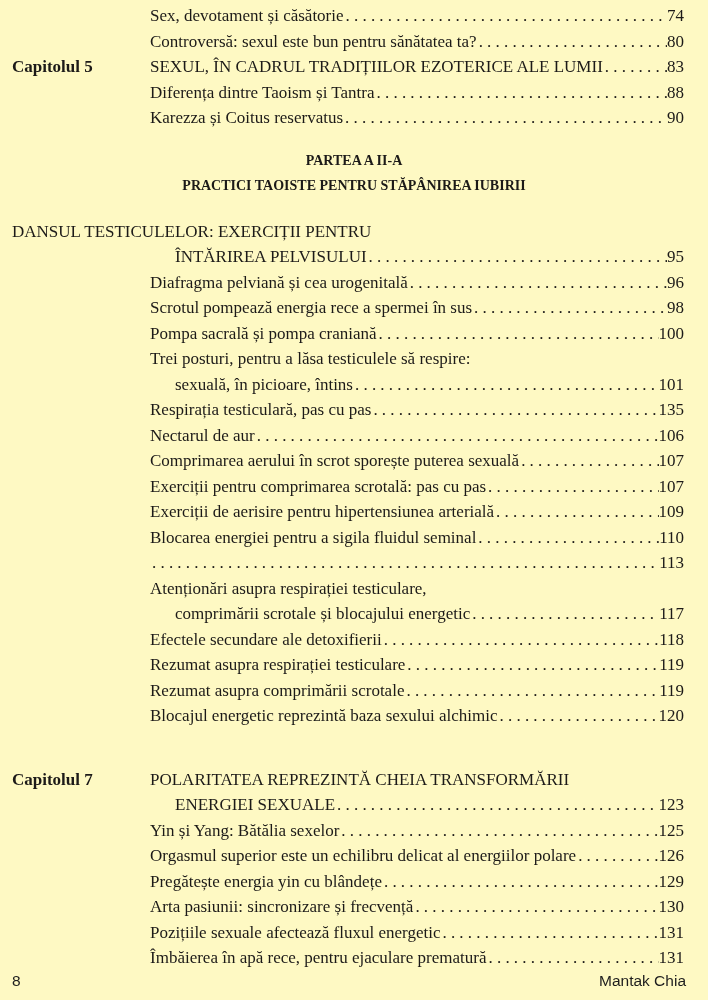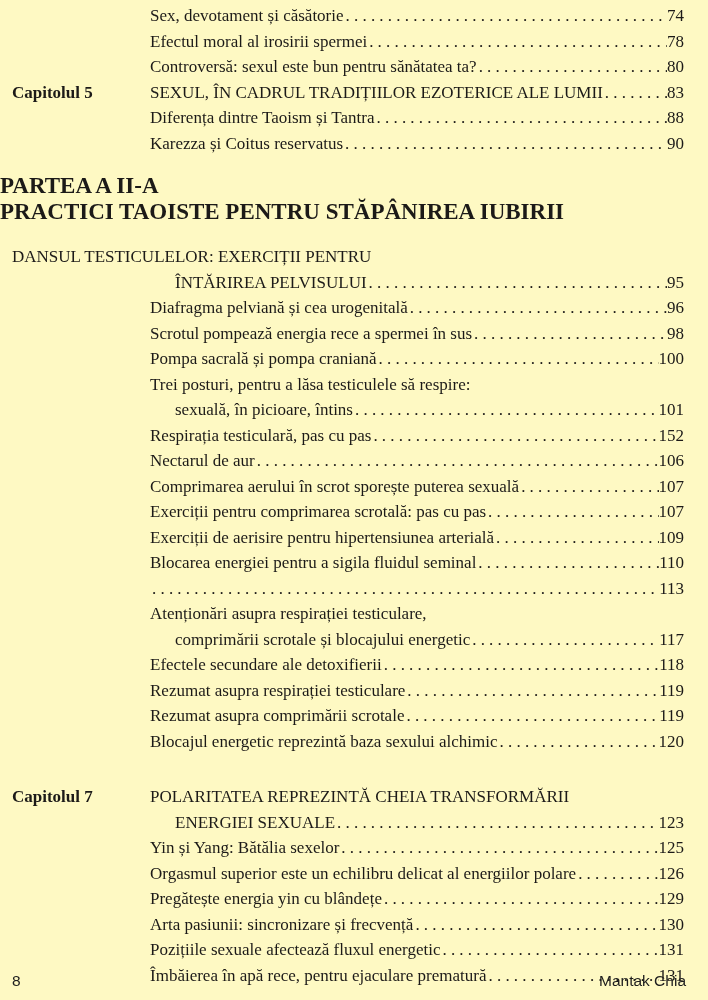--- a/index.html
+++ b/index.html
@@ -9,21 +9,21 @@
     height: 1000px;
     background: #fef9c3;
     font-family: "Liberation Serif", serif;
     color: #1c1a18;
     overflow: hidden;
   }
   .toc { padding: 3px 24px 0 12px; }
   .block { }
   .block-1 { margin-top: 17px; }   
   .block-2 { margin-top: 20px; }   
-  .block-3 { margin-top: 30px; }   
+  .block-3 { margin-top: 38px; }   
 
   .row {
     display: flex;
     align-items: baseline;
     line-height: 25.5px;
     font-size: 17px;
     white-space: nowrap;
   }
   .label {
     flex: none;
@@ -41,23 +41,23 @@
   }
   .dots::after {
     content: "..................................................................................................................";
     letter-spacing: 4.2px;
   }
   .page-num { flex: none; }
 
   .part-header {
     margin-left: -12px;
     margin-right: -24px;
-    text-align: left;
+    text-align: center;
     font-weight: bold;
-    font-size: 23px;
+    font-size: 14px;
     line-height: 25.5px;
   }
 
   .footer {
     position: absolute;
     left: 12px;
     right: 22px;
     bottom: 10px;
     display: flex;
     justify-content: space-between;
@@ -74,26 +74,20 @@
   <main class="toc" id="toc-root">
       <div class="block block-0">
         <div class="row">
           <span class="label"></span>
           <span class="text">Sex, devotament și căsătorie</span>
           <span class="dots"></span>
           <span class="page-num">74</span>
         </div>
         <div class="row">
           <span class="label"></span>
-          <span class="text">Efectul moral al irosirii spermei</span>
-          <span class="dots"></span>
-          <span class="page-num">78</span>
-        </div>
-        <div class="row">
-          <span class="label"></span>
           <span class="text">Controversă: sexul este bun pentru sănătatea ta?</span>
           <span class="dots"></span>
           <span class="page-num">80</span>
         </div>
         <div class="row">
           <span class="label">Capitolul 5</span>
           <span class="text caps">SEXUL, ÎN CADRUL TRADIȚIILOR EZOTERICE ALE LUMII</span>
           <span class="dots"></span>
           <span class="page-num">83</span>
         </div>
@@ -149,21 +143,21 @@
         <div class="row">
           <span class="label"></span>
           <span class="text ind">sexuală, în picioare, întins</span>
           <span class="dots"></span>
           <span class="page-num">101</span>
         </div>
         <div class="row">
           <span class="label"></span>
           <span class="text">Respirația testiculară, pas cu pas</span>
           <span class="dots"></span>
-          <span class="page-num">152</span>
+          <span class="page-num">135</span>
         </div>
         <div class="row">
           <span class="label"></span>
           <span class="text">Nectarul de aur </span>
           <span class="dots"></span>
           <span class="page-num">106</span>
         </div>
         <div class="row">
           <span class="label"></span>
           <span class="text">Comprimarea aerului în scrot sporește puterea sexuală </span>

